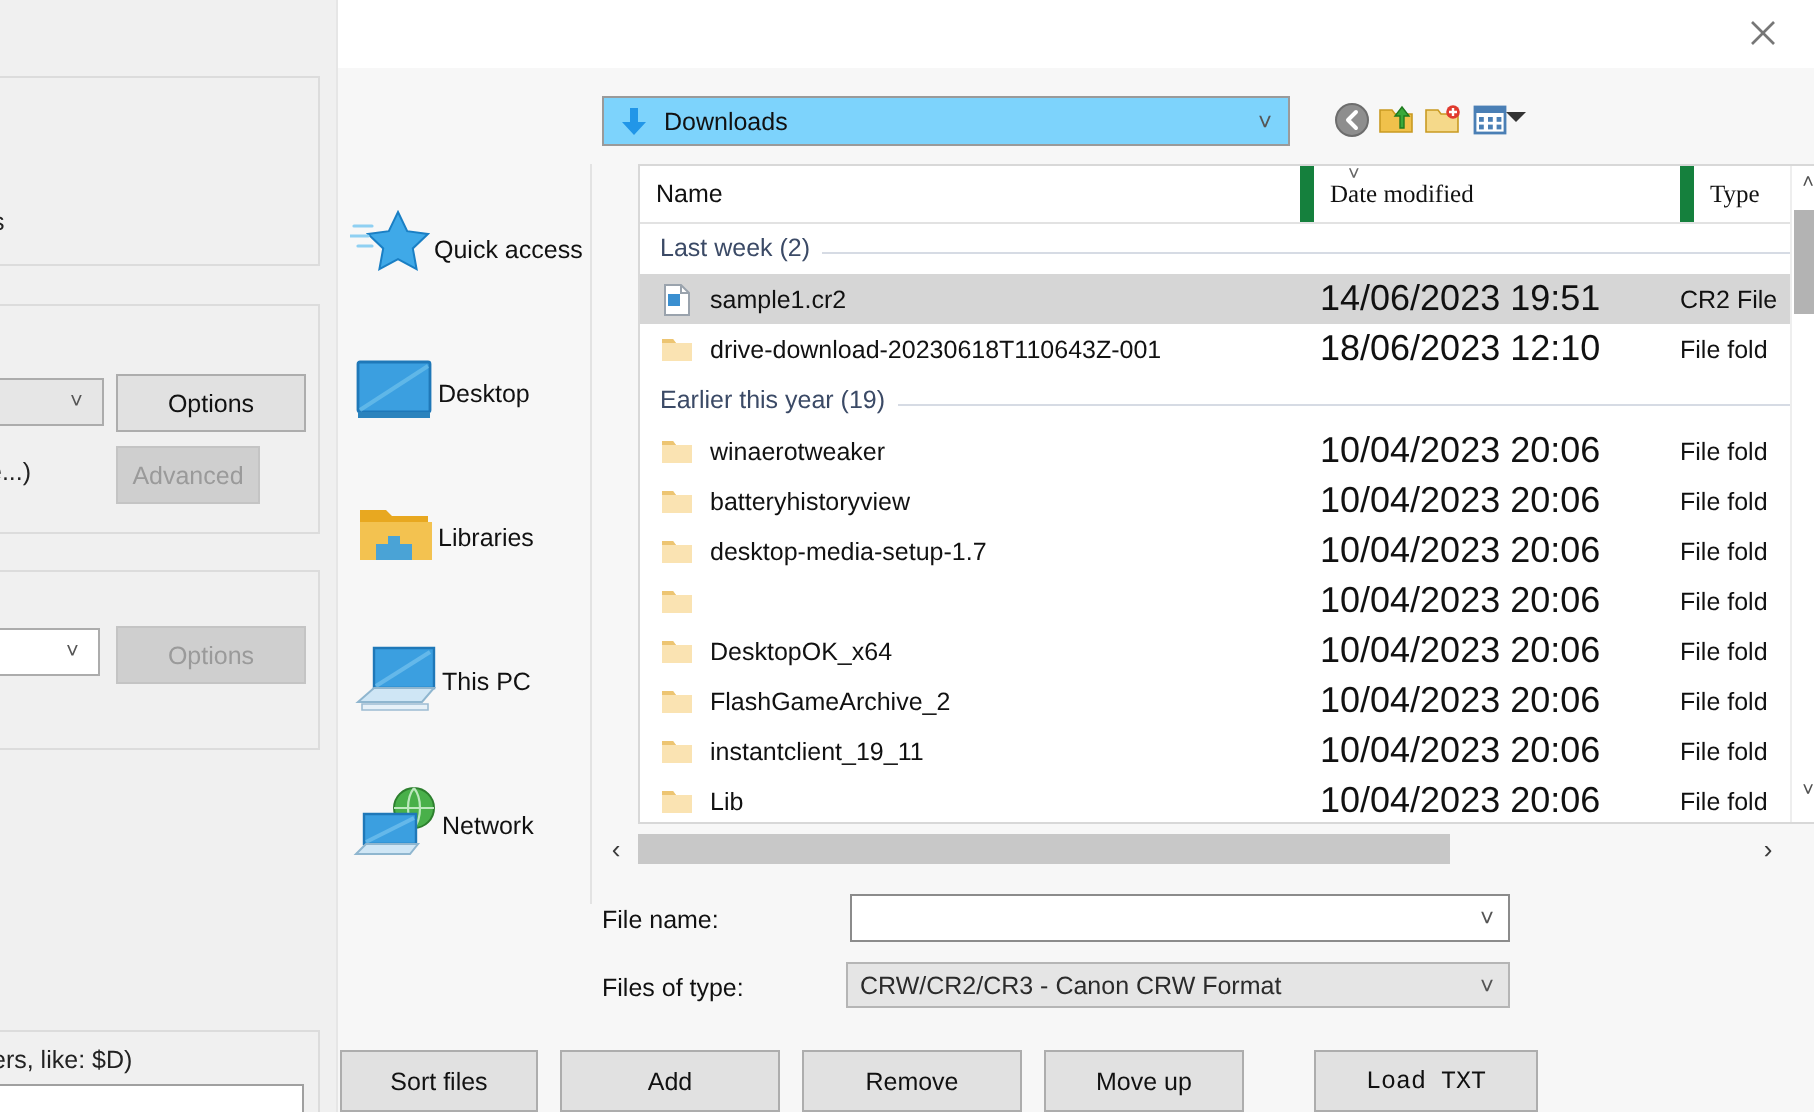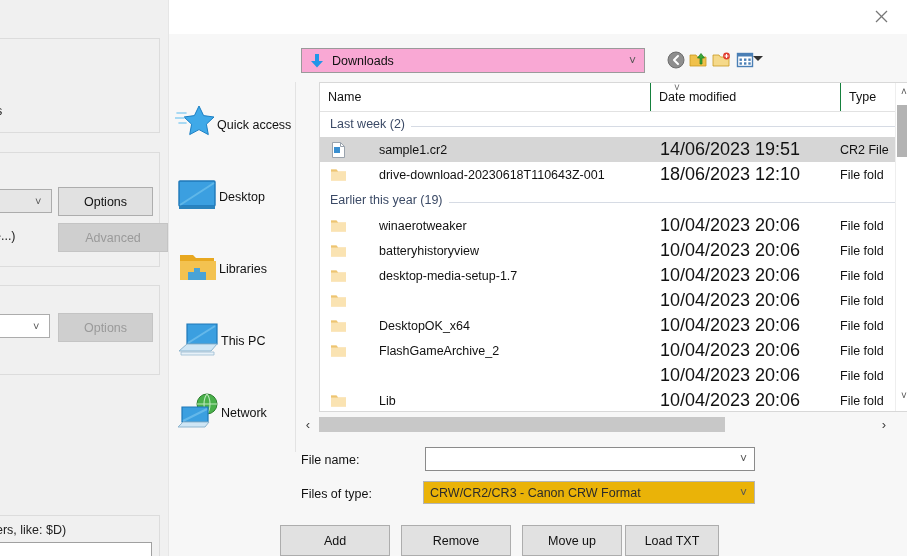--- a/index.html
+++ b/index.html
@@ -123,21 +123,21 @@
     width: 120px;
     text-align: right;
     font-size: 12.5px;
     color: #111;
   }
   #lookin-combo {
     position: absolute;
     left: 132px; top: 3px;
     width: 344px; height: 25px;
     box-sizing: border-box;
-    background: #f9a8d4;
+    background: #7dd3fc;
     border: 1px solid #9a9a9a;
     display: flex;
     align-items: center;
     padding-left: 6px;
   }
   #lookin-combo .dl-arrow { width: 18px; height: 16px; margin-right: 6px; flex: 0 0 auto;}
   #lookin-combo .lbl { font-size: 12.5px; color: #111; }
   #lookin-combo .chev {
     position: absolute; right: 8px; top: 50%;
     transform: translateY(-50%);
@@ -199,21 +199,21 @@
   }
   .col-h {
     position: absolute;
     top: 0; height: 28px;
     display: flex; align-items: center;
     font-size: 12.5px; color: #111;
     padding-left: 8px;
     box-sizing: border-box;
     cursor: default;
   }
-  .col-h.div { border-left: 1px solid #15803d; }
+  .col-h.div { border-left: 7px solid #15803d; font-family: Liberation Serif, serif; }
   #sort-chev {
     position: absolute;
     left: 354px; top: 1px;
     font-size: 10px; color: #666;
     line-height: 8px;
   }
   #rows {
     position: absolute;
     left: 0; top: 28px;
     width: 592px;
@@ -241,21 +241,20 @@
     align-items: center;
     position: relative;
     cursor: default;
   }
   .row.sel { background: #d6d6d6; }
   .cell-name {
     position: absolute; left: 10px;
     display: flex; align-items: center;
     font-size: 12.5px; color: #111;
     white-space: nowrap;
-    gap: 24px;
   }
   .cell-name .ri { width: 17px; height: 16px; margin-right: 8px; flex:0 0 auto; }
   .cell-date {
     position: absolute; left: 340px;
     font-size: 18px; color: #111; white-space: nowrap;
   }
   .cell-type {
     position: absolute; left: 520px;
     font-size: 12.5px; color: #111; white-space: nowrap; text-align: right;
   }
@@ -312,21 +311,21 @@
     left: 256px; top: 447px;
     width: 330px; height: 24px;
     background: #ffffff;
     border: 1px solid #8b8b8b;
     box-sizing: border-box;
   }
   #ftype-combo {
     position: absolute;
     left: 254px; top: 481px;
     width: 332px; height: 23px;
-    background: #eab308;
+    background: #e5e5e5;
     border: 1px solid #b5b5b5;
     box-sizing: border-box;
     display: flex; align-items: center;
     padding-left: 6px;
     color: #2b2b2b;
     font-size: 12.5px;
   }
   .combo-chev {
     position: absolute; right: 7px; top: 50%;
     transform: translateY(-50%);
@@ -358,21 +357,21 @@
 
   <div class="bg-group" style="left:-60px; top:38px; width:220px; height:95px;"></div>
   <div class="bg-group-label" style="left:-6px; top:104px;">s</div>
 
   <div class="bg-group" style="left:-60px; top:152px; width:220px; height:115px;"></div>
   <div class="bg-combo" style="left:-60px; top:189px; width:112px;">
     <span class="chev">˅</span>
   </div>
   <div class="bg-btn" style="left:58px; top:187px; width:95px;">Options</div>
   <div class="bg-group-label" style="left:-8px; top:229px;">e...)</div>
-  <div class="bg-btn disabled" style="left:58px; top:223px; width:110px;">Advanced</div>
+  <div class="bg-btn disabled" style="left:58px; top:223px; width:72px;">Advanced</div>
 
   <div class="bg-group" style="left:-60px; top:285px; width:220px; height:90px;"></div>
   <div class="bg-combo white" style="left:-60px; top:314px; width:110px;">
     <span class="chev">˅</span>
   </div>
   <div class="bg-btn disabled" style="left:58px; top:313px; width:95px;">Options</div>
 
   <div class="bg-group" style="left:-120px; top:515px; width:280px; height:120px;"></div>
   <div class="bg-group-label" style="left:-6px; top:523px;">ers, like: $D)</div>
   <div class="bg-field" style="left:-60px; top:542px; width:212px;"></div>
@@ -636,33 +635,43 @@
                 <path d="M1 2.5h5.5l1.5 2H1z" fill="#edc572"></path>
               </svg>
           </span>
           <span>FlashGameArchive_2</span>
         </span>
         <span class="cell-date">10/04/2023 20:06</span>
         <span class="cell-type">File fold</span>
       </div>
 
       <div class="row">
-        <span class="cell-date">10/04/2023 20:06</span>
-        <span class="cell-type">File fold</span>
-      </div>
-
-      <div class="row">
         <span class="cell-name">
           <span class="ri">
             <svg width="17" height="16" viewBox="0 0 17 16" aria-hidden="true">
                 <path d="M1 2.5h5.5l1.5 2H16v9H1z" fill="#f7d79a"></path>
                 <path d="M1 4.5h15v9H1z" fill="#fae3b2"></path>
                 <path d="M1 2.5h5.5l1.5 2H1z" fill="#edc572"></path>
               </svg>
           </span>
+          <span>instantclient_19_11</span>
+        </span>
+        <span class="cell-date">10/04/2023 20:06</span>
+        <span class="cell-type">File fold</span>
+      </div>
+
+      <div class="row">
+        <span class="cell-name">
+          <span class="ri">
+            <svg width="17" height="16" viewBox="0 0 17 16" aria-hidden="true">
+                <path d="M1 2.5h5.5l1.5 2H16v9H1z" fill="#f7d79a"></path>
+                <path d="M1 4.5h15v9H1z" fill="#fae3b2"></path>
+                <path d="M1 2.5h5.5l1.5 2H1z" fill="#edc572"></path>
+              </svg>
+          </span>
           <span>Lib</span>
         </span>
         <span class="cell-date">10/04/2023 20:06</span>
         <span class="cell-type">File fold</span>
       </div>
 
     </div>
 
     <div id="vscroll">
       <div class="arrow" id="vs-up">˄</div>
@@ -682,19 +691,20 @@
     <span class="combo-chev">˅</span>
   </div>
 
   <div class="form-label" style="left:132px; top:487px;">Files of type:</div>
   <div id="ftype-combo">
     <span>CRW/CR2/CR3 - Canon CRW Format</span>
     <span class="combo-chev">˅</span>
   </div>
 
   <div id="btnbar">
+    <div class="bbtn" style="left:1px; width:99px;">Sort files</div>
     <div class="bbtn" style="left:111px; width:110px;">Add</div>
     <div class="bbtn" style="left:232px; width:110px;">Remove</div>
     <div class="bbtn" style="left:353px; width:100px;">Move up</div>
-    <div class="bbtn" style="left:456px; width:94px;">Load TXT</div>
+    <div class="bbtn" style="left:488px; width:112px;font-family:Liberation Mono, monospace;">Load TXT</div>
   </div>
 
 </div>
 
 </body></html>

